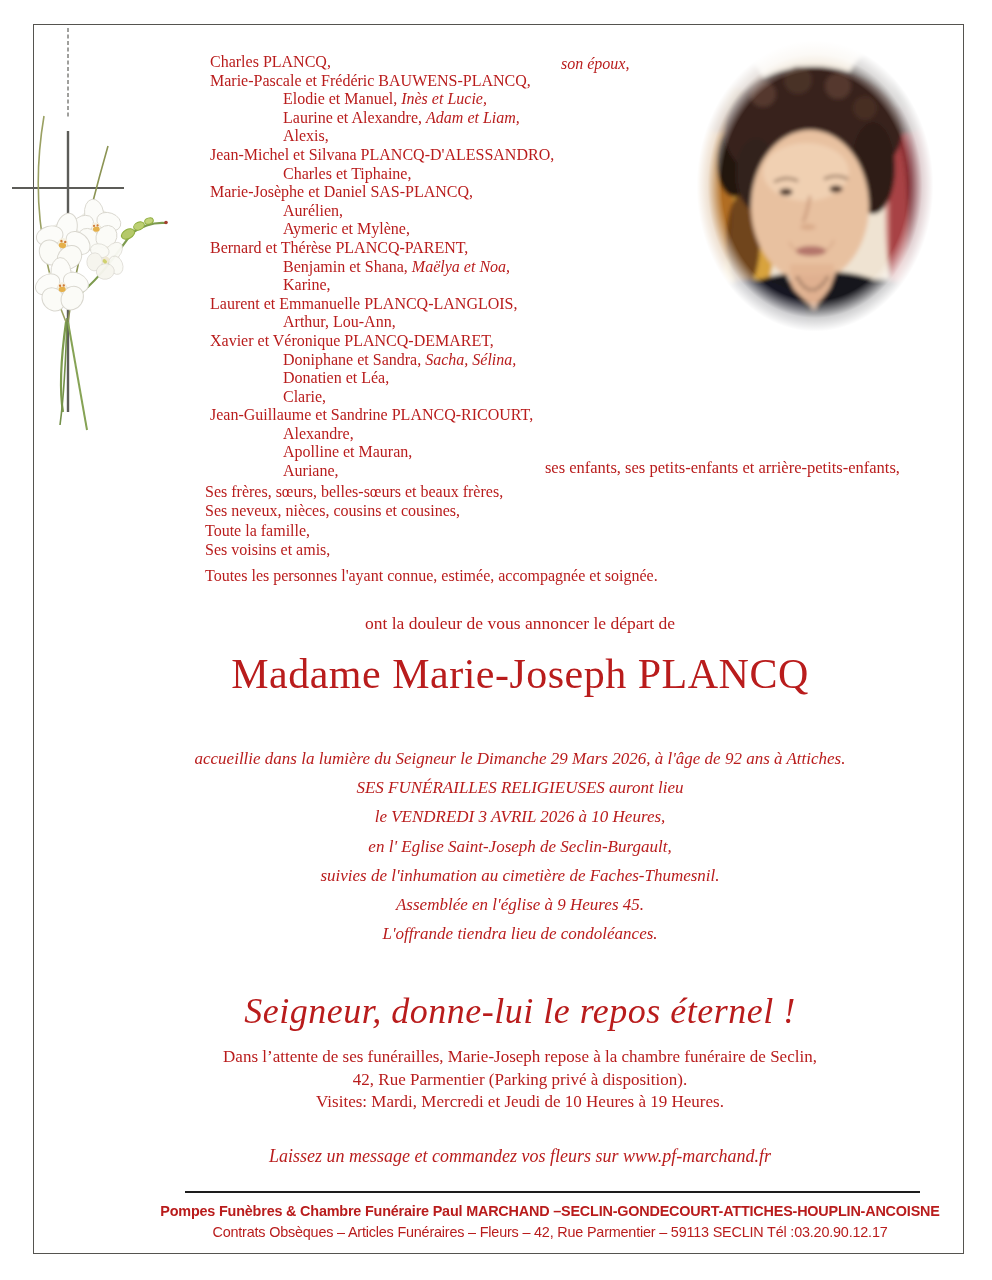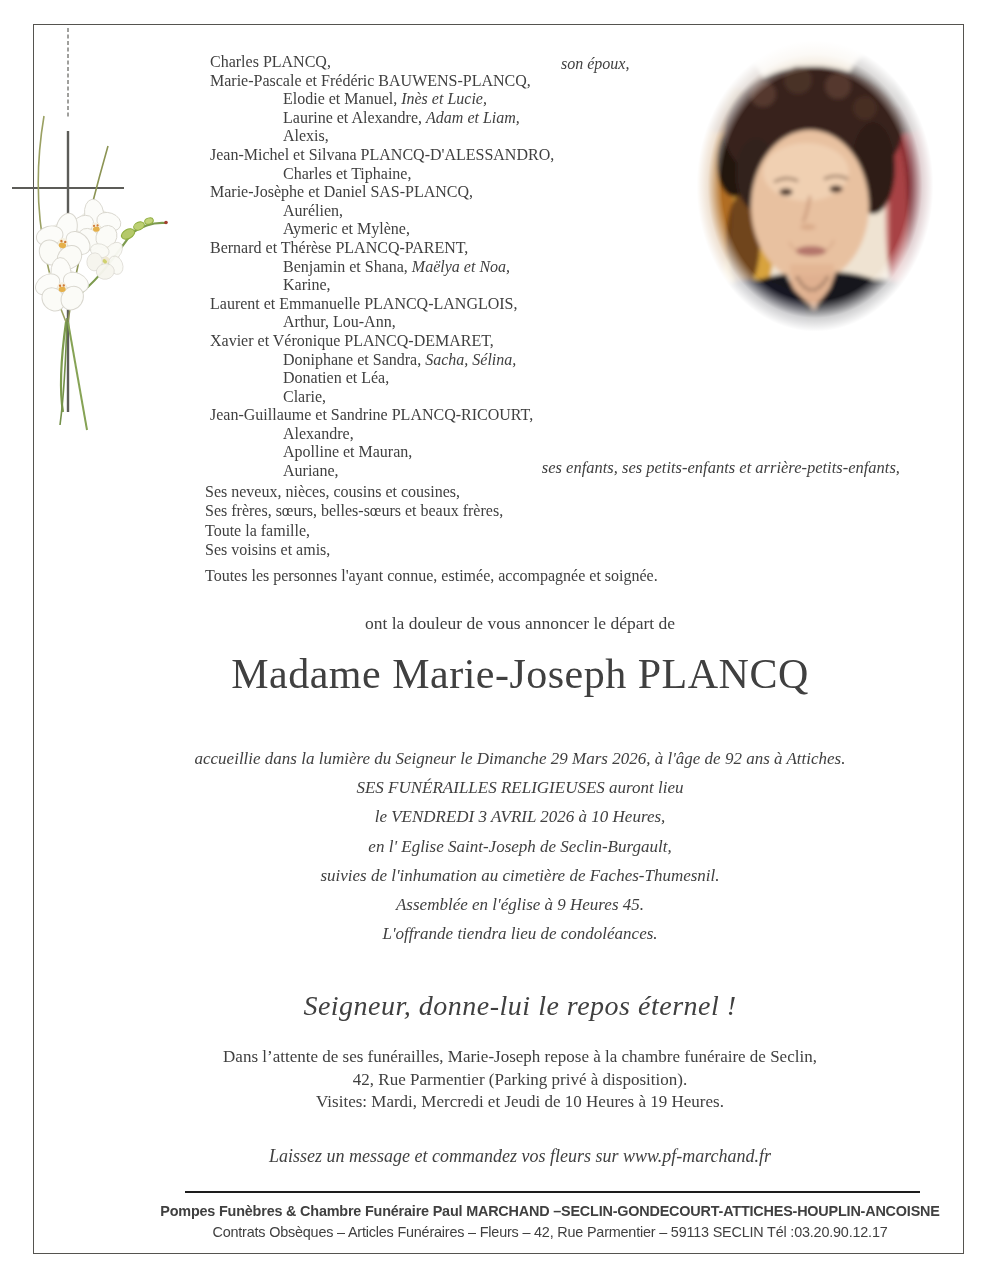--- a/index.html
+++ b/index.html
@@ -1,34 +1,34 @@
 <!DOCTYPE html>
 <html><head>
 <meta charset="utf-8">
 <style>
   html,body{margin:0;padding:0;background:#fff;}
   .page{position:relative;width:992px;height:1280px;background:#fff;overflow:hidden;
-        font-family:"Liberation Serif", serif;color:#404040;}
+        font-family:"Liberation Serif", serif;color:#b91c1c;}
   .card{position:absolute;left:33px;top:24px;width:929px;height:1228px;
         border:1px solid #55534f;background:#fff;}
   
   .family{position:absolute;left:210px;top:53px;font-size:16px;line-height:18.6px;white-space:nowrap;}
   .family .ind{padding-left:73px;}
   .it{font-style:italic;}
   .spouse{position:absolute;left:561px;top:55px;font-size:16px;font-style:italic;white-space:nowrap;}
-  .descendants{position:absolute;right:92px;top:458px;font-size:16.5px;font-style:italic;white-space:nowrap;}
+  .descendants{position:absolute;right:92px;top:458px;font-size:16.5px;white-space:nowrap;}
   .relatives{position:absolute;left:205px;top:482px;font-size:16px;line-height:19.3px;white-space:nowrap;}
   .closing{position:absolute;left:205px;top:567px;font-size:16px;white-space:nowrap;}
   
   .cblock{position:absolute;left:60px;width:920px;text-align:center;}
   .intro{top:613px;font-size:17.5px;}
   .deceased-name{top:650px;font-size:42px;letter-spacing:.5px;}
   .maiden{top:697px;font-size:26px;}
   .details{top:744px;font-size:17px;line-height:29.2px;font-style:italic;}
-  .prayer{top:990px;font-size:28px;font-style:italic;letter-spacing:.5px;}
+  .prayer{top:990px;font-size:36px;font-style:italic;letter-spacing:.5px;}
   .repose{top:1046px;font-size:17px;line-height:22.6px;}
   .flowers{top:1146px;font-size:18px;font-style:italic;}
   .rule{position:absolute;left:185px;top:1191px;width:735px;height:2px;background:#1d1d1d;}
   .footer{position:absolute;left:80px;top:1201px;width:940px;text-align:center;
           font-family:"Liberation Sans", sans-serif;font-size:15px;line-height:20.5px;
           letter-spacing:-0.2px;transform:scaleX(.96);transform-origin:50% 50%;}
   .footer .l1{font-weight:bold;}
   svg{display:block;}
   .deco{position:absolute;pointer-events:none;}
 </style>
@@ -181,22 +181,22 @@
     <div><span>Jean-Guillaume et Sandrine PLANCQ-RICOURT,</span><span class="it"></span></div>
     <div class="ind"><span>Alexandre,</span><span class="it"></span></div>
     <div class="ind"><span>Apolline et Mauran,</span><span class="it"></span></div>
     <div class="ind"><span>Auriane,</span><span class="it"></span></div>
   </div>
 
   <div class="spouse">son époux,</div>
   <div class="descendants">ses enfants, ses petits-enfants et arrière-petits-enfants,</div>
 
   <div class="relatives">
+    <div>Ses frères, sœurs, belles-sœurs et beaux frères,</div>
     <div>Ses neveux, nièces, cousins et cousines,</div>
-    <div>Ses frères, sœurs, belles-sœurs et beaux frères,</div>
     <div>Toute la famille,</div>
     <div>Ses voisins et amis,</div>
   </div>
 
   <div class="closing">Toutes les personnes l'ayant connue, estimée, accompagnée et soignée.</div>
 
   <div class="cblock intro">ont la douleur de vous annoncer le départ de</div>
   <div class="cblock deceased-name">Madame Marie-Joseph PLANCQ</div>
 
   <div class="cblock details">

